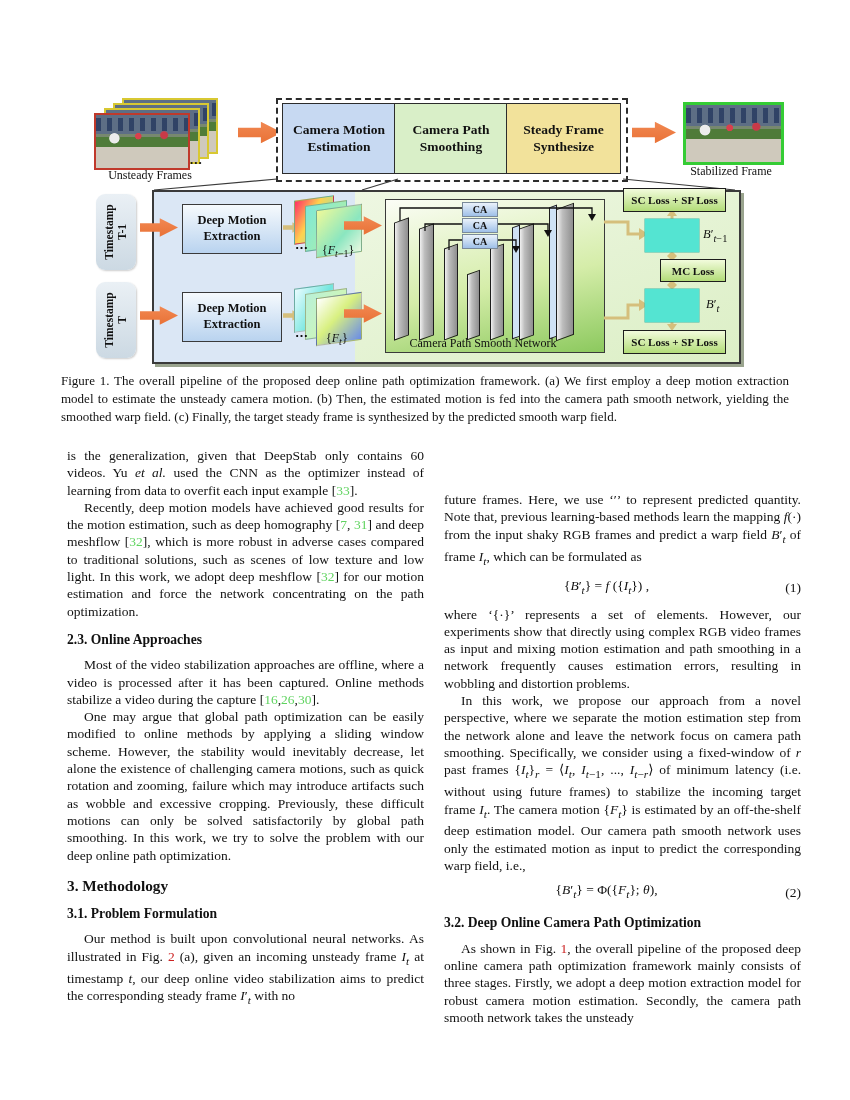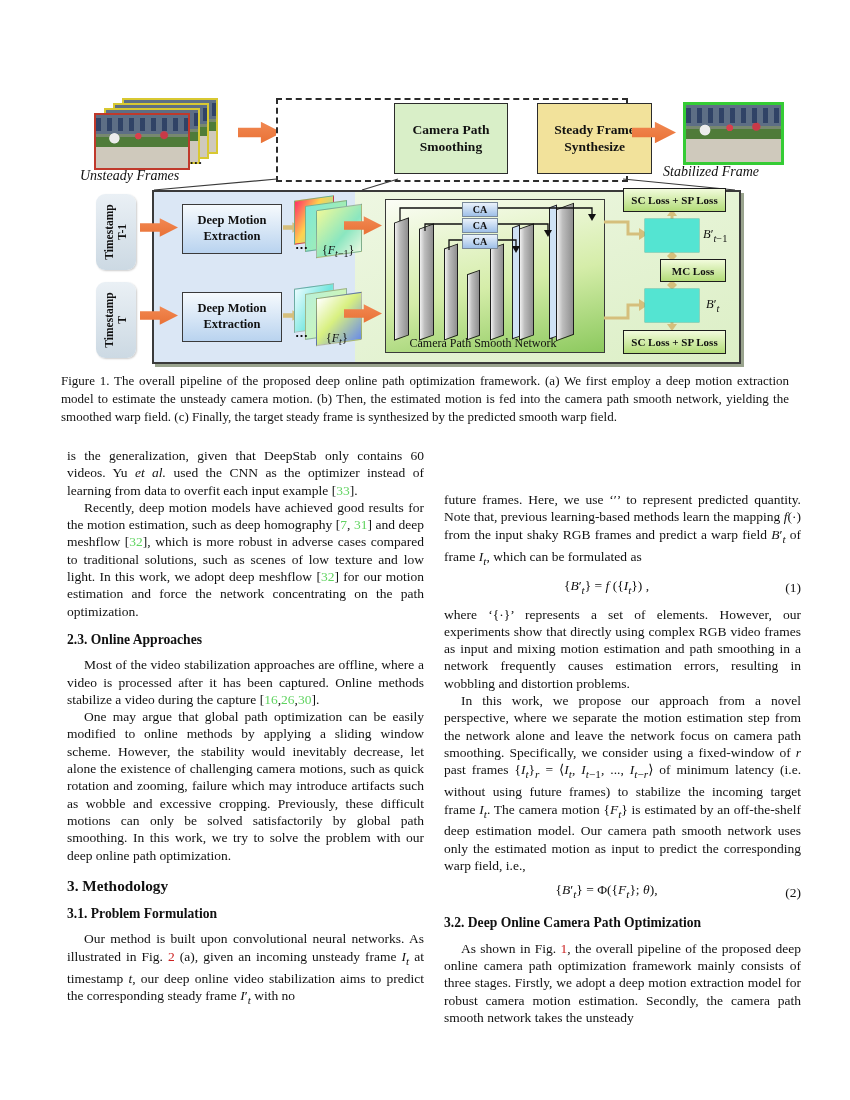--- a/index.html
+++ b/index.html
@@ -12,21 +12,21 @@
   .photo{position:absolute;overflow:hidden;background:
      radial-gradient(circle at 20% 44%, #ececec 0 6%, rgba(0,0,0,0) 7%),
      radial-gradient(circle at 46% 40%, #d8404d 0 5%, rgba(0,0,0,0) 6%),
      radial-gradient(circle at 74% 38%, #c93a48 0 4.5%, rgba(0,0,0,0) 6%),
      linear-gradient(#5d6e85 0 36%, #77886f 36% 42%, #4f7b39 42% 60%, #cfc9bc 60% 100%);}
   .photo .windows{position:absolute;left:0;top:5%;width:100%;height:26%;
      background:repeating-linear-gradient(90deg, rgba(18,38,82,.6) 0 5px, rgba(255,255,255,0) 5px 11px);}
   .frame-yellow{border:2px solid #d8c832;}
   .frame-red{border:2px solid #c0392b;}
   .frame-green{border:3px solid #35cc35;}
-  .imglabel{position:absolute;font-size:14px;text-align:left;font-style:italic;}
+  .imglabel{position:absolute;font-size:12px;text-align:center;}
   .stackdots{position:absolute;font-size:13px;font-weight:bold;letter-spacing:1px;}
 
   .barrow{position:absolute;background:linear-gradient(#f28b55,#e86f33);
      clip-path:polygon(0% 32%,52% 32%,52% 10%,100% 50%,52% 90%,52% 68%,0% 68%);}
   .tarrow{position:absolute;background:#d5bf7c;
      clip-path:polygon(0% 32%,52% 32%,52% 10%,100% 50%,52% 90%,52% 68%,0% 68%);}
 
   .dashedbox{position:absolute;border:2px dashed #2c2c2c;background:#fff;}
   .stagebox{position:absolute;border:1.5px solid #2c2c2c;display:flex;flex-direction:column;
      align-items:center;justify-content:center;font-weight:bold;font-size:13.5px;line-height:1.25;text-align:center;}
@@ -91,25 +91,29 @@
       </div>
     <div class="photo frame-red" style="left:94px;top:113px;width:92px;height:53px;">
         <div class="windows"></div>
       </div>
     <div class="stackdots" style="left:190px;top:152px;">...</div>
     <div class="imglabel" style="left:80px;top:168px;width:140px;">Unsteady Frames</div>
 
     <div class="barrow" style="left:238px;top:119px;width:44px;height:27px;"></div>
 
     <div class="dashedbox" style="left:276px;top:98px;width:348px;height:80px;"></div>
+    <div class="stagebox stage1" style="left:282px;top:103px;width:112px;height:69px;">
+      <span>Camera Motion</span>
+      <span>Estimation</span>
+    </div>
     <div class="stagebox stage2" style="left:394px;top:103px;width:112px;height:69px;">
       <span>Camera Path</span>
       <span>Smoothing</span>
     </div>
-    <div class="stagebox stage3" style="left:506px;top:103px;width:113px;height:69px;margin-left:31px;">
+    <div class="stagebox stage3" style="left:506px;top:103px;width:113px;height:69px;">
       <span>Steady Frame</span>
       <span>Synthesize</span>
     </div>
 
     <div class="barrow" style="left:632px;top:119px;width:44px;height:27px;"></div>
     <div class="photo frame-green" style="left:683px;top:102px;width:95px;height:57px;">
         <div class="windows"></div>
       </div>
     <div class="imglabel" style="left:663px;top:164px;width:136px;">Stabilized Frame</div>
 

